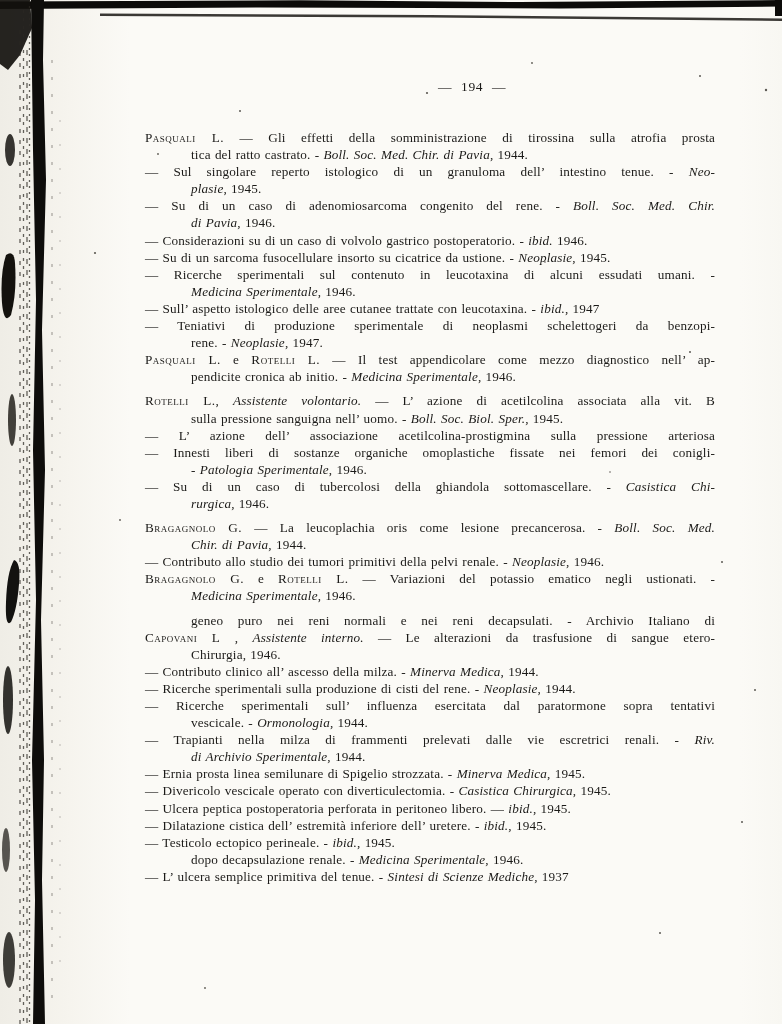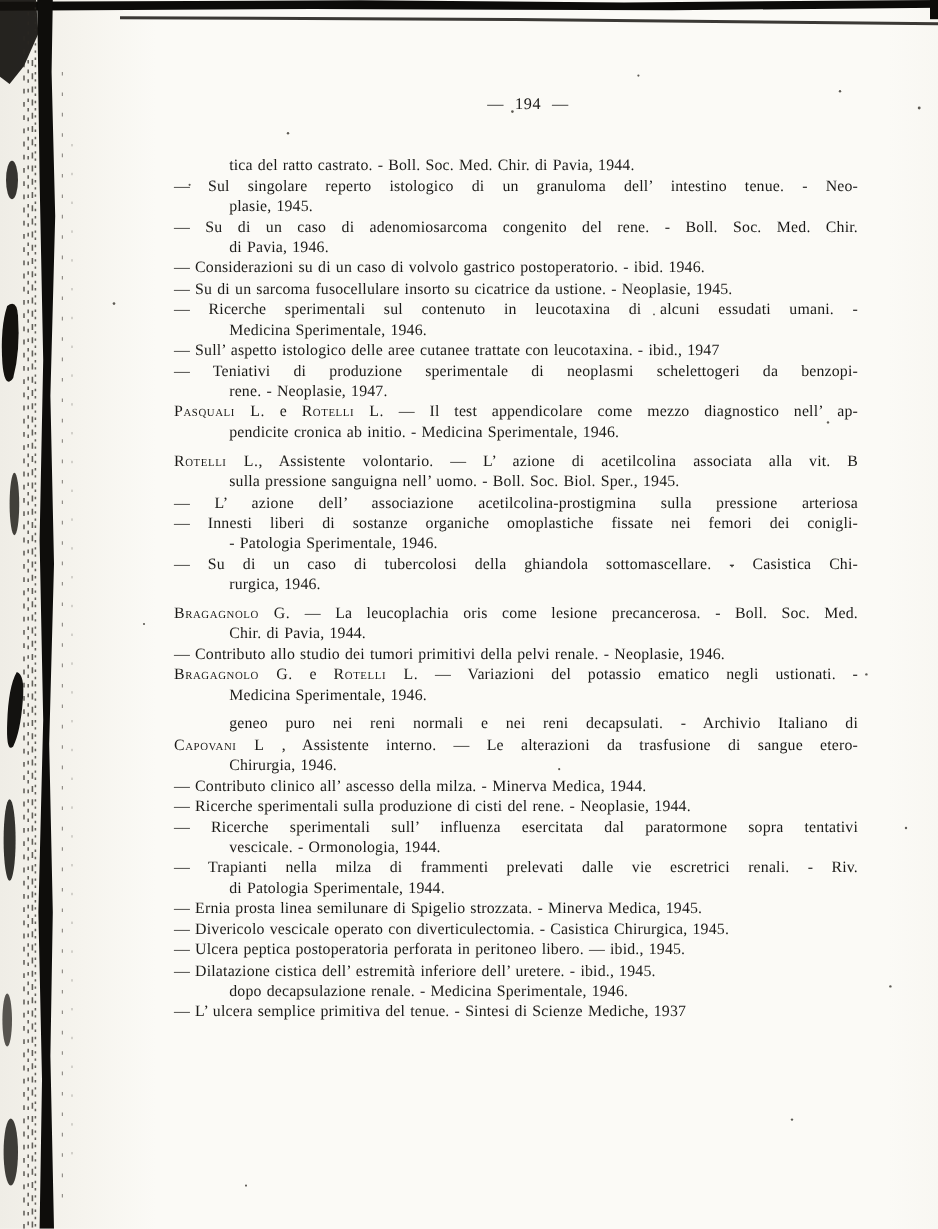--- a/index.html
+++ b/index.html
@@ -11,34 +11,34 @@
   }
   .paper{
     position:absolute;inset:0;
     background:linear-gradient(90deg,#efede6 0px,#f6f4ee 70px,#fbfaf6 130px,#fbfaf6 740px,#f8f7f2 782px);
   }
   .scan-svg{position:absolute;pointer-events:none;}
   #svg-top{top:0;left:0;}
   #svg-binding{top:0;left:0;}
   #svg-specks{top:0;left:0;}
   .page-number{
-    position:absolute;top:79px;left:406px;
+    position:absolute;top:79px;left:438px;
     font-size:13.5px;letter-spacing:.6px;word-spacing:5px;white-space:nowrap;
   }
   .bib{
     position:absolute;left:145px;top:129px;width:570px;
     font-size:13.2px;line-height:17.1px;letter-spacing:.15px;word-spacing:.8px;
   }
   .bib-section{margin:0 0 7px 0;}
   .entry{margin:0;}
   .line{padding-left:46px;white-space:normal;}
   .line.first{padding-left:0;}
   .line.j{text-align:justify;text-align-last:justify;}
   .sc{font-variant:small-caps;letter-spacing:.5px;}
-  .it{}
+  .it{font-style:italic;}
 </style>
 </head>
 <body>
 
 <div class="paper">
 
   <svg id="svg-top" class="scan-svg" width="782" height="30" viewBox="0 0 782 30">
     <path d="M0,1.5 L300,0.3 L520,2 L782,0 L782,6.5 L560,8.5 L260,7.5 L0,9 Z" fill="#0c0b09"></path>
     <path d="M100,13.5 L430,15 L782,18.5 L782,21 L430,17.5 L100,16 Z" fill="#201e1a" opacity="0.88"></path>
     <rect x="775" y="0" width="7" height="16" fill="#0c0b09"></rect>
@@ -85,20 +85,21 @@
         <circle cx="610" cy="472" r="0.8"></circle>
         <circle cx="755" cy="690" r="1"></circle>
     </g>
   </svg>
 
   <div class="page-number">— 194 —</div>
 
   <div class="bib">
       <div class="bib-section">
         <div class="entry">
+          <div class="line first j"><span class="sc">Pasquali L.</span><span> — Gli effetti della somministrazione di tirossina sulla atrofia prosta</span></div>
           <div class="line"><span>tica del ratto castrato. - </span><span class="it">Boll. Soc. Med. Chir. di Pavia</span><span>, 1944.</span></div>
         </div>
         <div class="entry">
           <div class="line first j"><span>— Sul singolare reperto istologico di un granuloma dell’ intestino tenue. - </span><span class="it">Neo-</span></div>
           <div class="line"><span class="it">plasie</span><span>, 1945.</span></div>
         </div>
         <div class="entry">
           <div class="line first j"><span>— Su di un caso di adenomiosarcoma congenito del rene. - </span><span class="it">Boll. Soc. Med. Chir.</span></div>
           <div class="line"><span class="it">di Pavia</span><span>, 1946.</span></div>
         </div>
@@ -165,35 +166,38 @@
         </div>
         <div class="entry">
           <div class="line first"><span>— Ricerche sperimentali sulla produzione di cisti del rene. - </span><span class="it">Neoplasie</span><span>, 1944.</span></div>
         </div>
         <div class="entry">
           <div class="line first j"><span>— Ricerche sperimentali sull’ influenza esercitata dal paratormone sopra tentativi</span></div>
           <div class="line"><span>vescicale. - </span><span class="it">Ormonologia</span><span>, 1944.</span></div>
         </div>
         <div class="entry">
           <div class="line first j"><span>— Trapianti nella milza di frammenti prelevati dalle vie escretrici renali. - </span><span class="it">Riv.</span></div>
-          <div class="line"><span class="it">di Patologia Sperimentale</span><span>, 1944.</span></div>
+          <div class="line"><span class="it">di Archivio Sperimentale</span><span>, 1944.</span></div>
         </div>
         <div class="entry">
           <div class="line first"><span>— Ernia prosta linea semilunare di Spigelio strozzata. - </span><span class="it">Minerva Medica</span><span>, 1945.</span></div>
         </div>
         <div class="entry">
           <div class="line first"><span>— Divericolo vescicale operato con diverticulectomia. - </span><span class="it">Casistica Chirurgica</span><span>, 1945.</span></div>
         </div>
         <div class="entry">
           <div class="line first"><span>— Ulcera peptica postoperatoria perforata in peritoneo libero. — </span><span class="it">ibid.</span><span>, 1945.</span></div>
         </div>
         <div class="entry">
           <div class="line first"><span>— Dilatazione cistica dell’ estremità inferiore dell’ uretere. - </span><span class="it">ibid.</span><span>, 1945.</span></div>
         </div>
         <div class="entry">
+          <div class="line first"><span>— Testicolo ectopico perineale. - </span><span class="it">ibid.</span><span>, 1945.</span></div>
+        </div>
+        <div class="entry">
           <div class="line"><span>dopo decapsulazione renale. - </span><span class="it">Medicina Sperimentale</span><span>, 1946.</span></div>
         </div>
         <div class="entry">
           <div class="line first"><span>— L’ ulcera semplice primitiva del tenue. - </span><span class="it">Sintesi di Scienze Mediche</span><span>, 1937</span></div>
         </div>
       </div>
     </div>
 
 </div>
 

